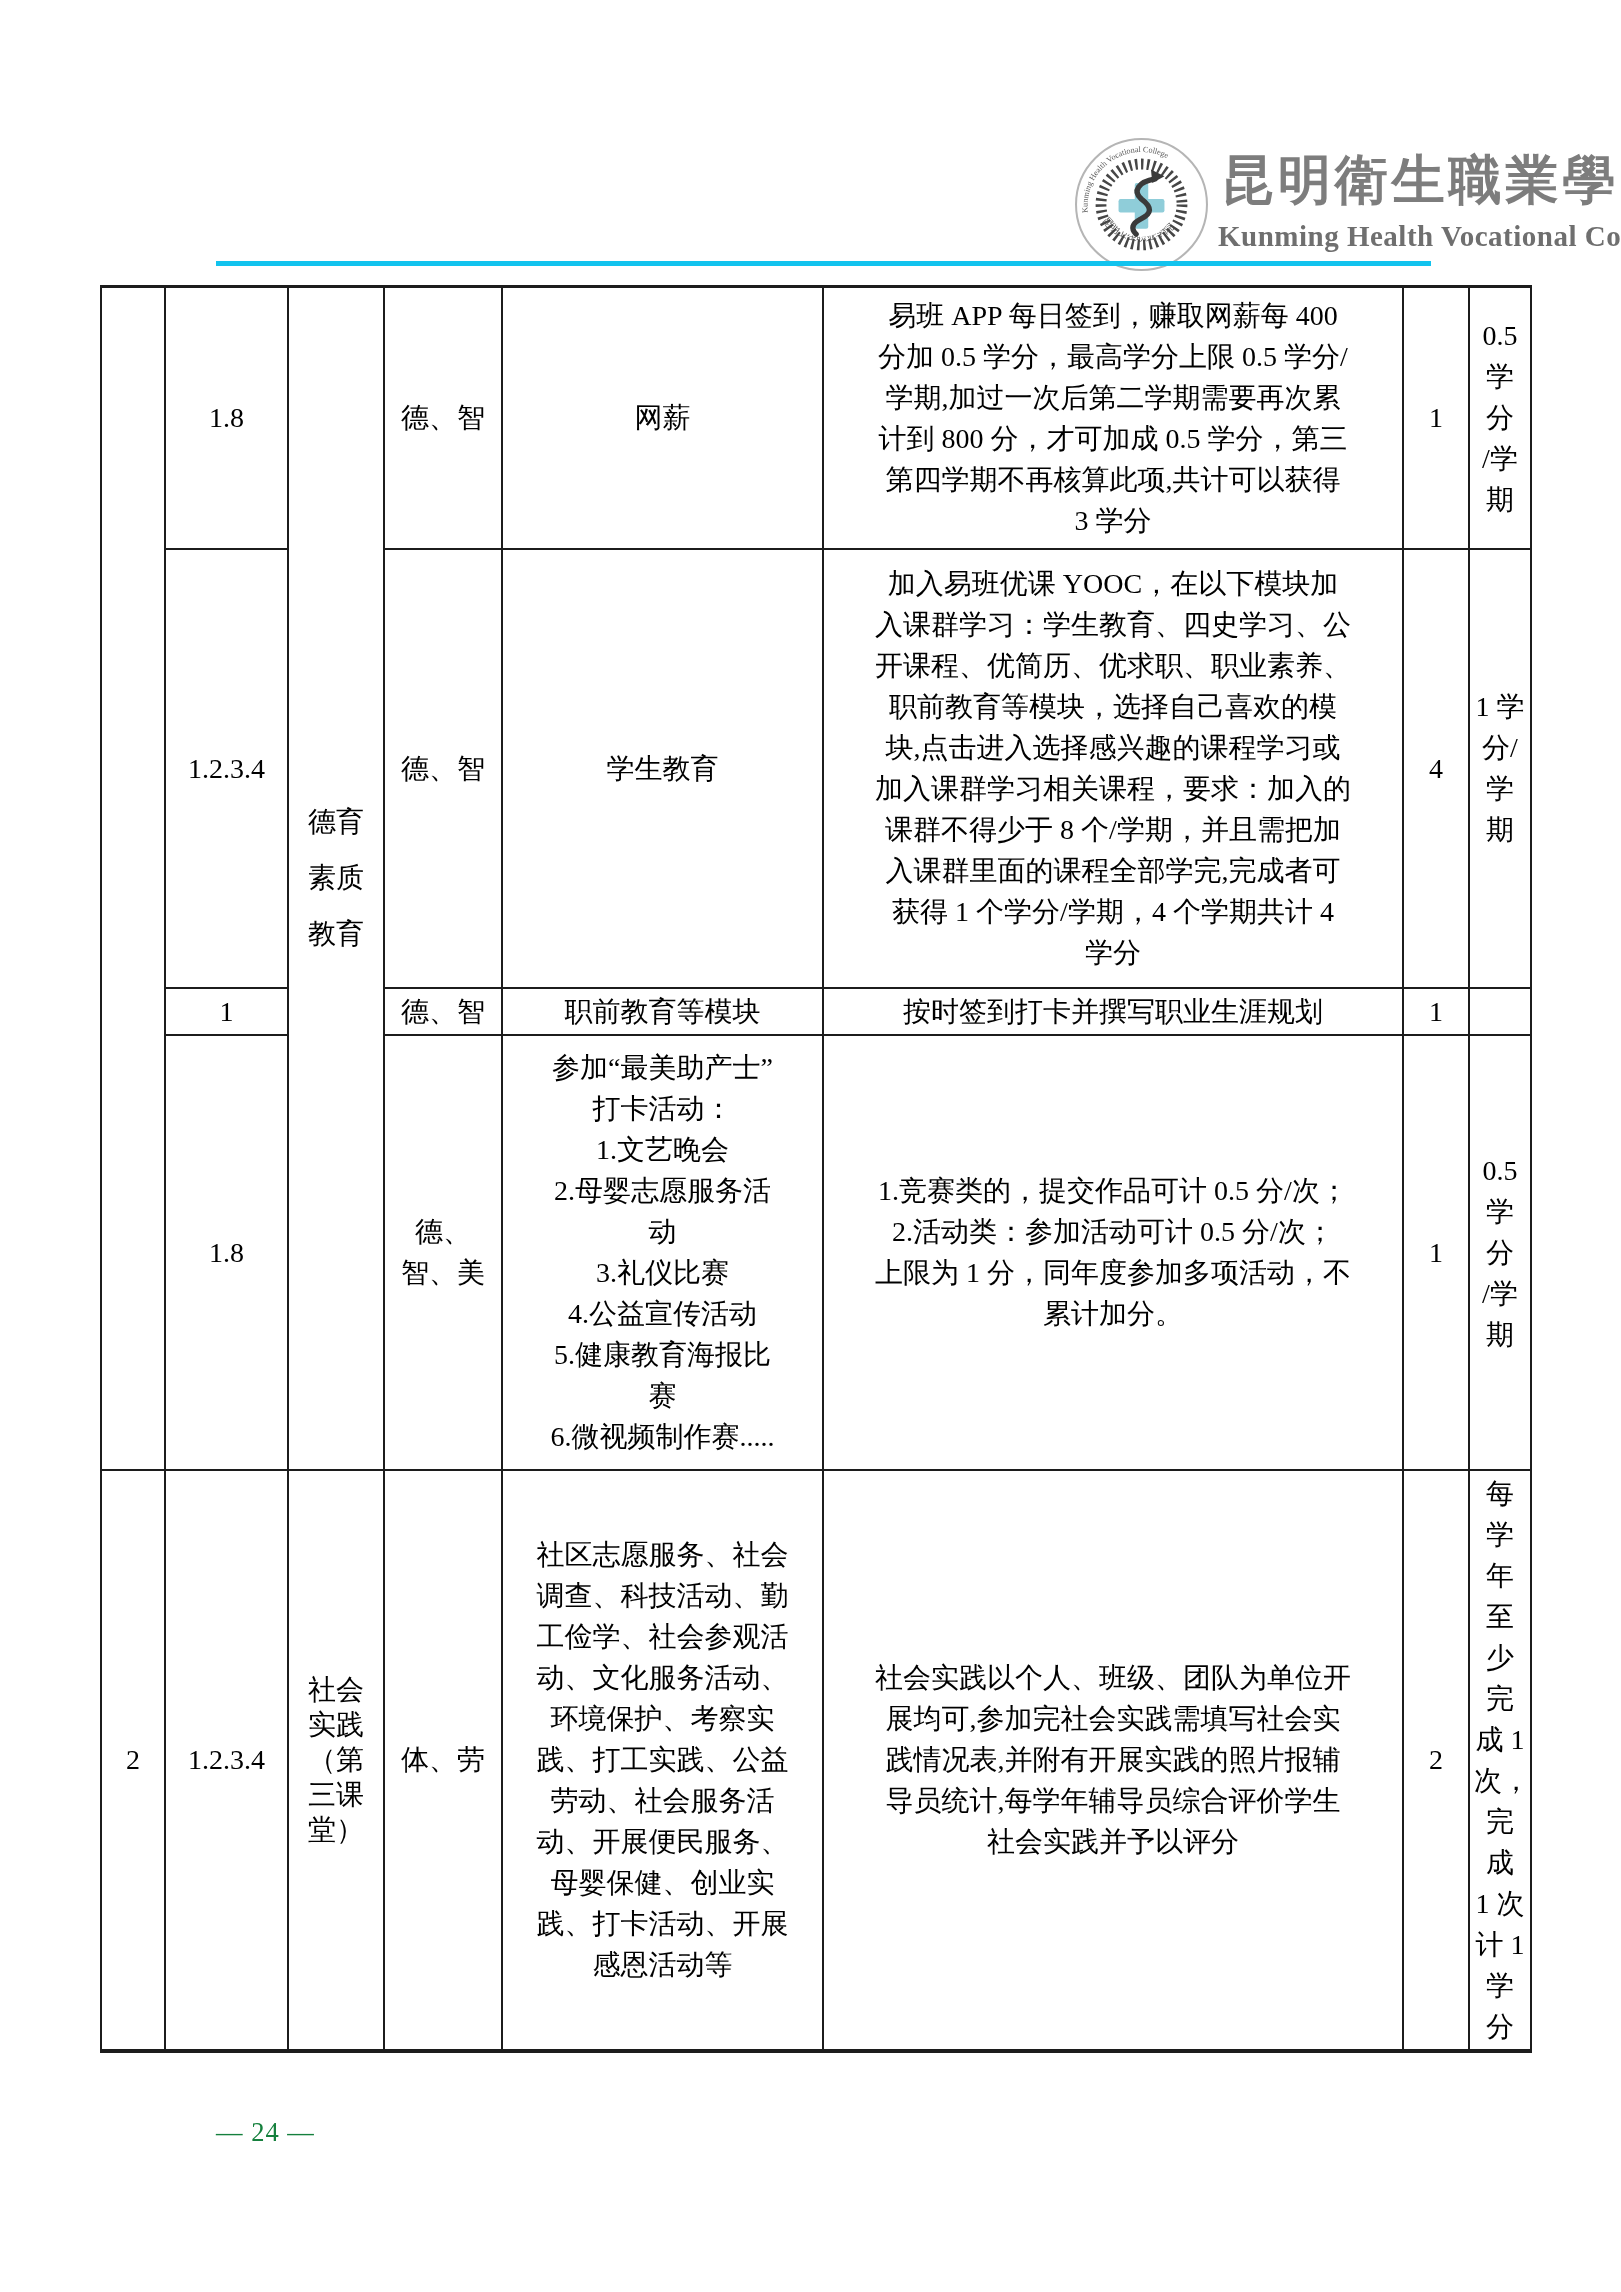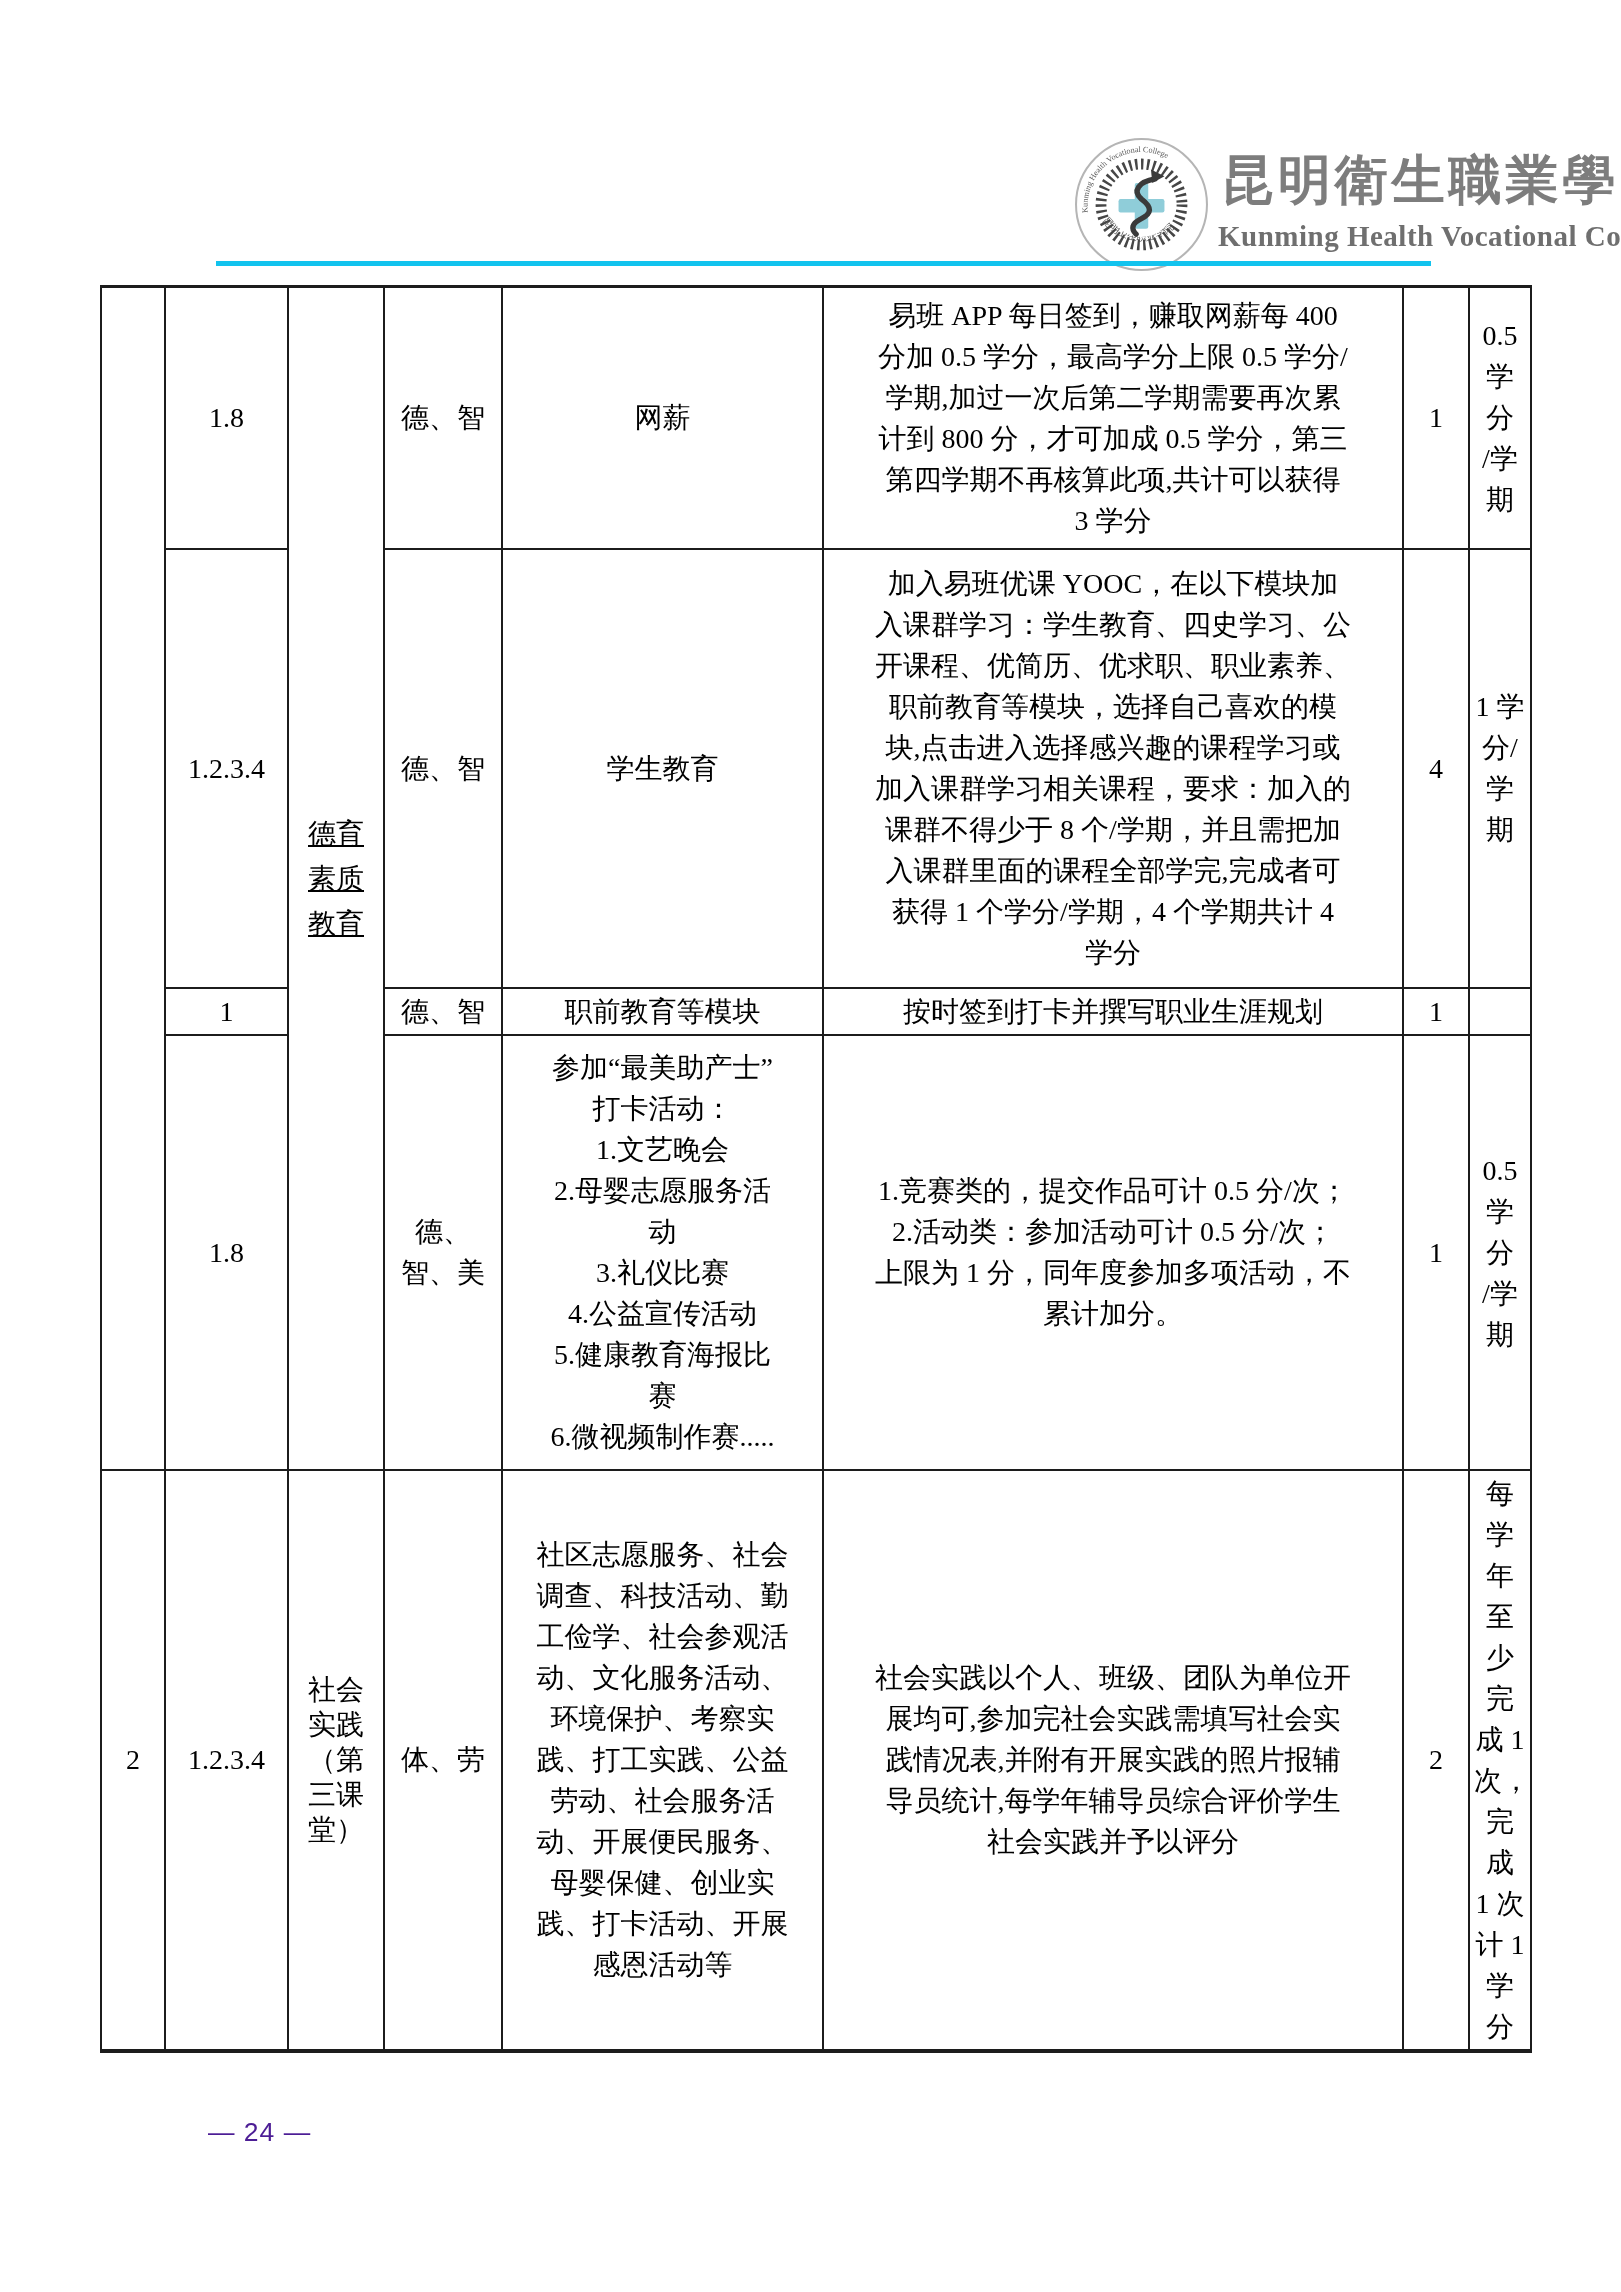--- a/index.html
+++ b/index.html
@@ -41,28 +41,28 @@
   table.credits td{
     border:2px solid #1c1c1c;
     vertical-align:middle;
     text-align:center;
     padding:2px 3.9px;
     white-space:pre-line;
     overflow:hidden;
   }
   td.c-activity,td.c-desc{text-align:left;padding-left:10.8px;padding-right:5.9px;}
   td.c-category{line-height:35px;}
-  td.cat-top{vertical-align:top;padding-top:43px;line-height:45px;text-decoration:underline;}
+  td.cat-top{vertical-align:top;padding-top:43px;line-height:56px;}
   tr.r1{height:262px;} tr.r2{height:439px;} tr.r3{height:44px;}
   tr.r4{height:435px;} tr.r5{height:481px;}
   
   .page-number{
-    position:absolute;left:208px;top:2117px;
-    font-size:26.5px;color:#4c1d95;letter-spacing:1px;
-    font-family:Liberation Sans, sans-serif;
+    position:absolute;left:216px;top:2117px;
+    font-size:26.5px;color:#15803d;letter-spacing:1px;
+    font-family:Liberation Serif, serif;
   }
 </style>
 </head>
 <body>
 
 <div class="page">
 
   <svg class="logo" viewBox="0 0 100 100">
     <circle cx="50" cy="50" r="48.5" fill="#ffffff" stroke="#b5b5b5" stroke-width="1.5"></circle>
     <defs>

